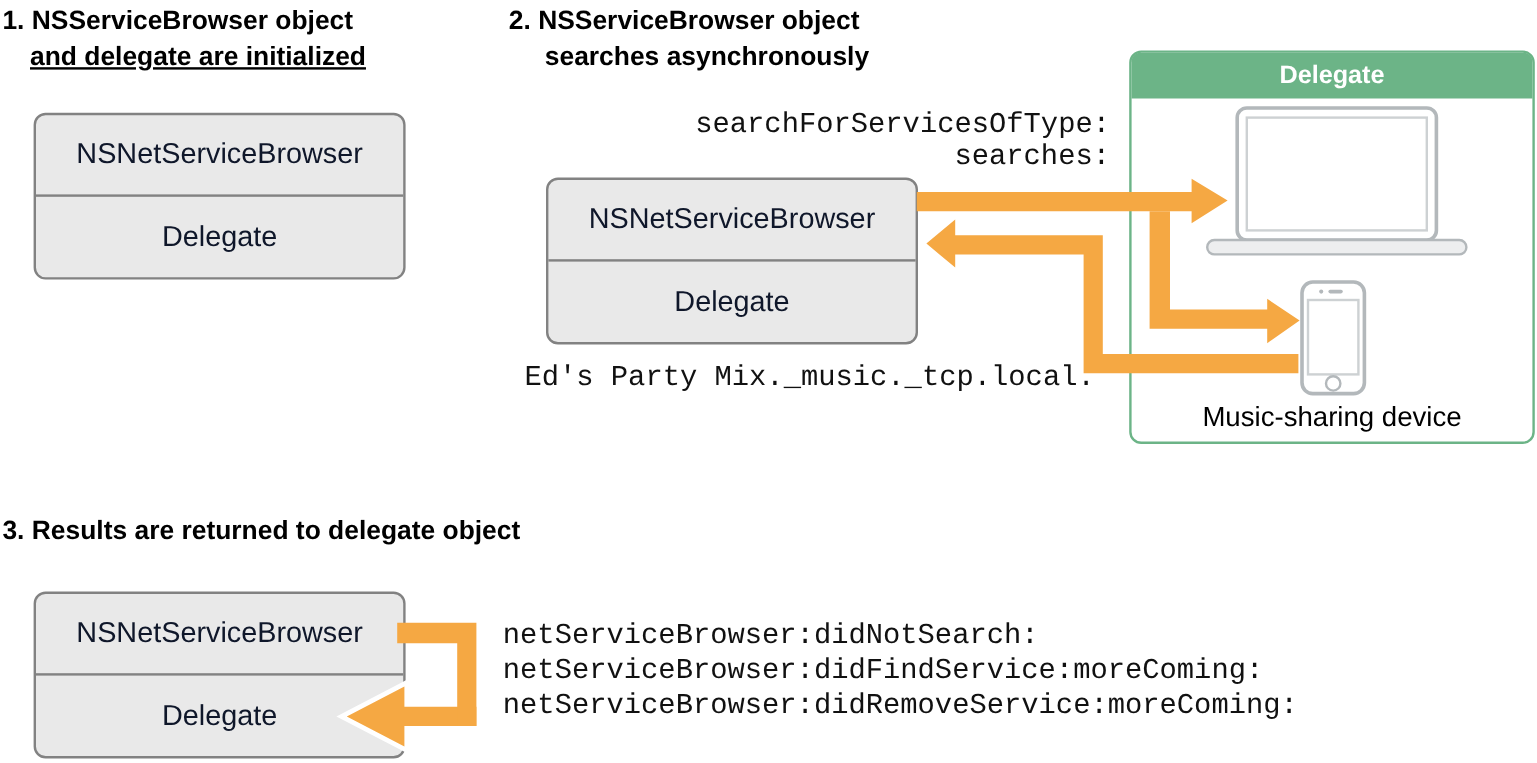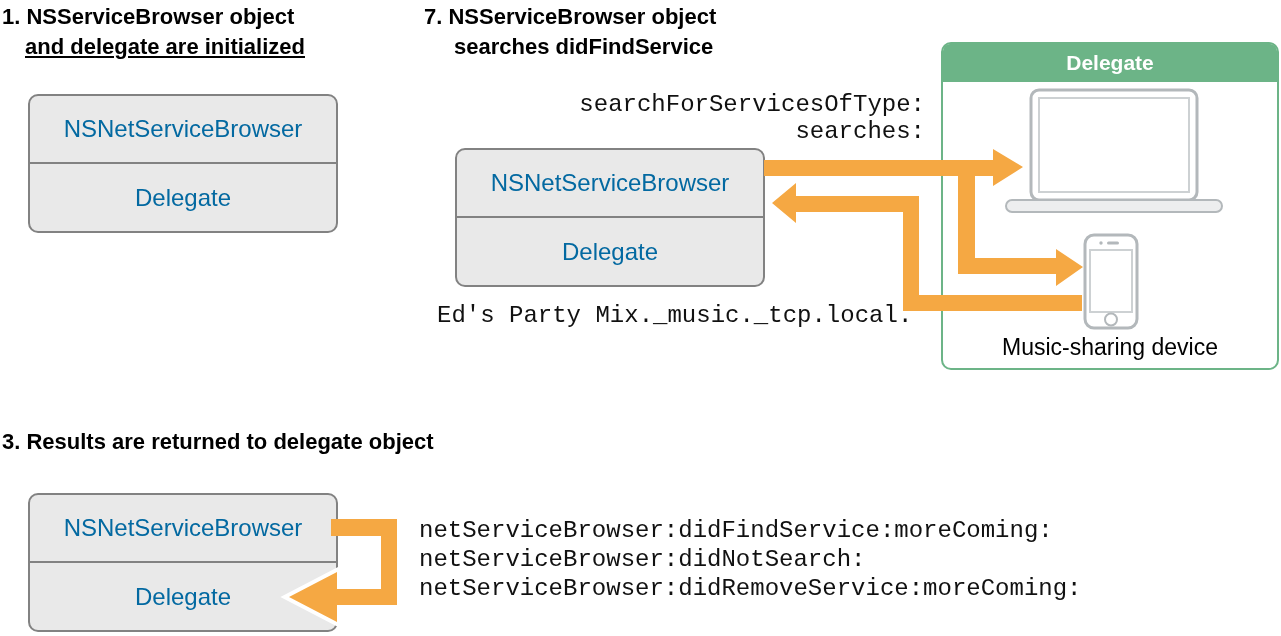--- a/index.html
+++ b/index.html
@@ -13,21 +13,21 @@
   }
   .heading .indent1{padding-left:23px;text-decoration:underline;}
   .heading .indent2{padding-left:30px;}
   .obj-box{
     position:absolute;width:310px;height:139px;box-sizing:border-box;
     background:#E9E9E9;border:2px solid #828282;border-radius:10px;
     display:flex;flex-direction:column;
   }
   .obj-box .cell{
     display:flex;align-items:center;justify-content:center;
-    font-size:24px;color:#0369a1;white-space:nowrap;
+    font-size:24px;color:#0f172a;white-space:nowrap;
   }
   .obj-box .cell-top{height:66px;border-bottom:2px solid #828282;}
   .obj-box .cell-bottom{flex:1;border-radius:25px;}
   .mono{
     position:absolute;font-family:Liberation Mono, monospace;
     font-size:24px;line-height:27px;color:#111;white-space:nowrap;
   }
   .call-block{width:425px;text-align:right;}
   .callback-block{line-height:29px;}
   .network-panel{
@@ -55,22 +55,22 @@
     <div>1. NSServiceBrowser object</div>
     <div class="indent1">and delegate are initialized</div>
   </div>
 
   <div class="obj-box txt" style="left:28px;top:94px;">
     <div class="cell cell-top">NSNetServiceBrowser</div>
     <div class="cell cell-bottom">Delegate</div>
   </div>
 
   <div class="heading txt" style="left:424px;top:2px;">
-    <div>7. NSServiceBrowser object</div>
-    <div class="indent2">searches didFindService</div>
+    <div>2. NSServiceBrowser object</div>
+    <div class="indent2">searches asynchronously</div>
   </div>
 
   <div class="mono call-block txt" style="left:500px;top:91px;">
     <div>searchForServicesOfType:</div>
     <div>searches:</div>
   </div>
 
   <div class="obj-box txt" style="left:455px;top:148px;">
     <div class="cell cell-top">NSNetServiceBrowser</div>
     <div class="cell cell-bottom">Delegate</div>
@@ -84,22 +84,22 @@
   <div class="device-label">Music-sharing device</div>
 
   <div class="heading txt" style="left:2px;top:427px;">3. Results are returned to delegate object</div>
 
   <div class="obj-box txt" style="left:28px;top:493px;">
     <div class="cell cell-top">NSNetServiceBrowser</div>
     <div class="cell cell-bottom">Delegate</div>
   </div>
 
   <div class="mono callback-block txt" style="left:419px;top:516px;">
+    <div>netServiceBrowser:didNotSearch:</div>
     <div>netServiceBrowser:didFindService:moreComing:</div>
-    <div>netServiceBrowser:didNotSearch:</div>
     <div>netServiceBrowser:didRemoveService:moreComing:</div>
   </div>
 
   <svg class="overlay" width="1281" height="636" viewBox="0 0 1281 636">
 
     <g>
       <rect x="1031" y="90" width="166" height="110" rx="8" fill="#ffffff" stroke="#B3B8BB" stroke-width="3"></rect>
       <rect x="1039" y="98" width="150" height="94" fill="#ffffff" stroke="#CDD1D3" stroke-width="2"></rect>
       <rect x="1006" y="200" width="216" height="12" rx="6" fill="#EDEEEF" stroke="#B3B8BB" stroke-width="2"></rect>
     </g>

